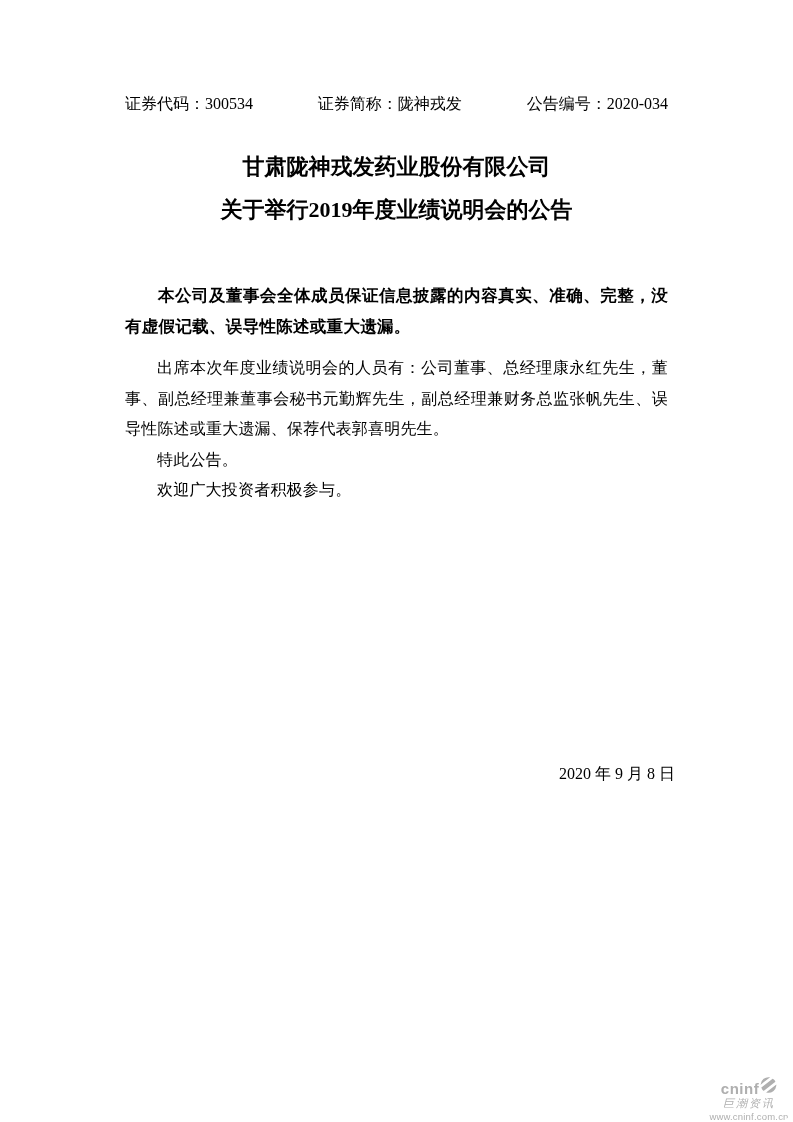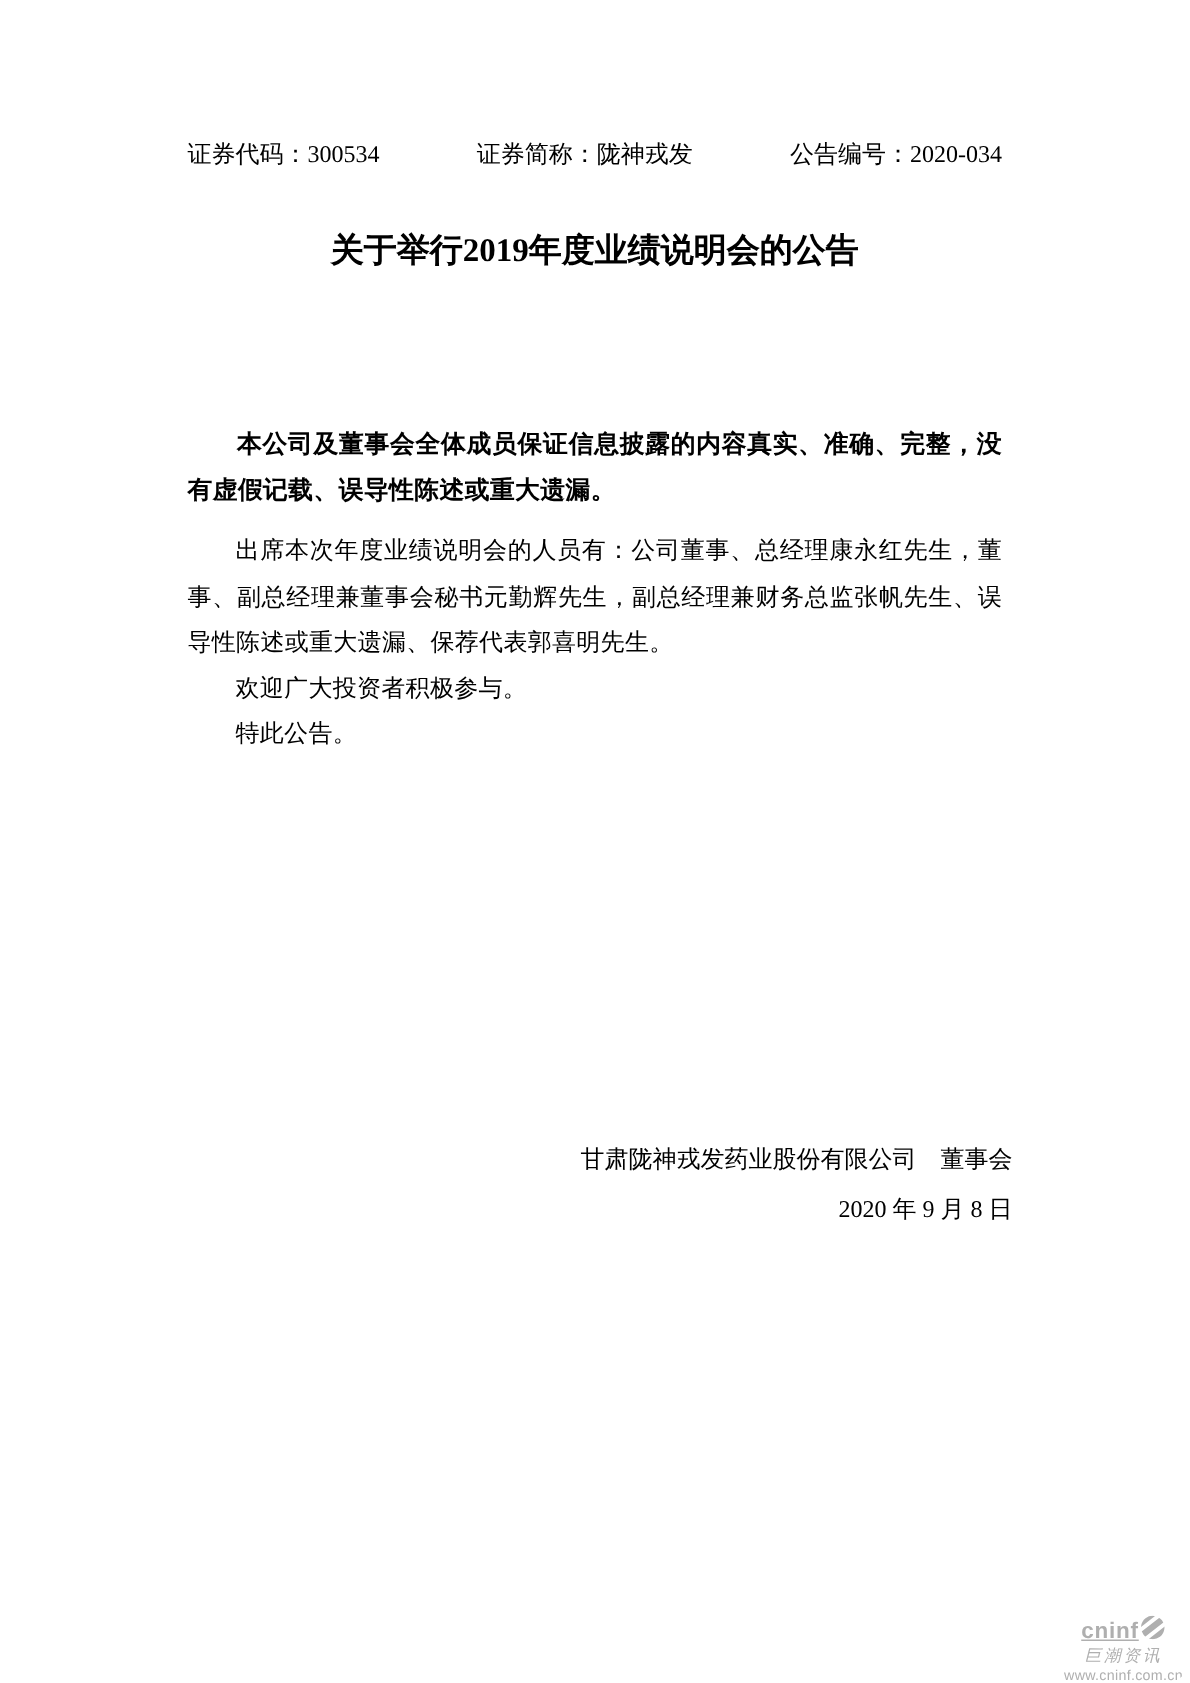--- a/index.html
+++ b/index.html
@@ -74,24 +74,23 @@
     top: 1077px;
     width: 86px;
     text-align: center;
     color: #afafaf;
     font-family: "Liberation Sans", sans-serif;
     line-height: 1;
     user-select: none;
   }
   .footer-logo .brand-row {
     display: flex;
-    align-items: center;
+    align-items: flex-end;
     justify-content: center;
     gap: 1px;
-    text-decoration: underline;
   }
   .footer-logo .brand {
     font-weight: bold;
     font-size: 15px;
     letter-spacing: 0.5px;
   }
   .footer-logo .swirl { display: inline-block; }
   .footer-logo .cn-name {
     font-size: 11px;
     letter-spacing: 2px;
@@ -110,33 +109,33 @@
 
 <div class="page">
 
   <div class="header-row">
     <span>证券代码：300534</span>
     <span>证券简称：陇神戎发</span>
     <span>公告编号：2020-034</span>
   </div>
 
   <div class="titles">
+    <div class="title-line-1">甘肃陇神戎发药业股份有限公司</div>
     <div class="title-line-2">关于举行2019年度业绩说明会的公告</div>
   </div>
 
   <div class="notice">本公司及董事会全体成员保证信息披露的内容真实、准确、完整，没有虚假记载、误导性陈述或重大遗漏。</div>
 
   <div class="body-text">
     <p>出席本次年度业绩说明会的人员有：公司董事、总经理康永红先生，董事、副总经理兼董事会秘书元勤辉先生，副总经理兼财务总监张帆先生、误导性陈述或重大遗漏、保荐代表郭喜明先生。</p>
+    <p>特此公告。</p>
     <p>欢迎广大投资者积极参与。</p>
-    <p>特此公告。</p>
   </div>
 
   <div class="signature">
-    <div>甘肃陇神戎发药业股份有限公司　董事会</div>
     <div>2020 年 9 月 8 日</div>
   </div>
 
   <div class="footer-logo">
     <div class="brand-row">
       <span class="brand">cninf</span>
       <span class="swirl">
         <svg width="17" height="16" viewBox="0 0 17 16" aria-hidden="true">
           <defs>
               <clipPath id="swirlClip">

